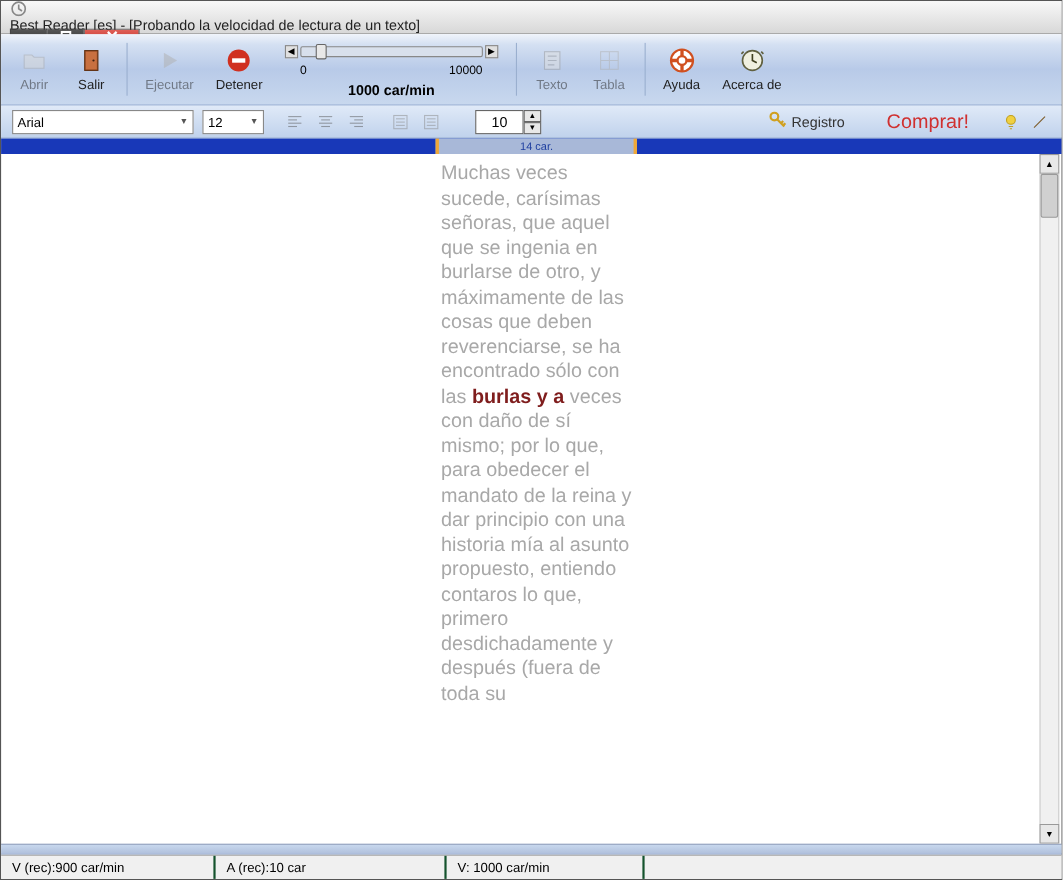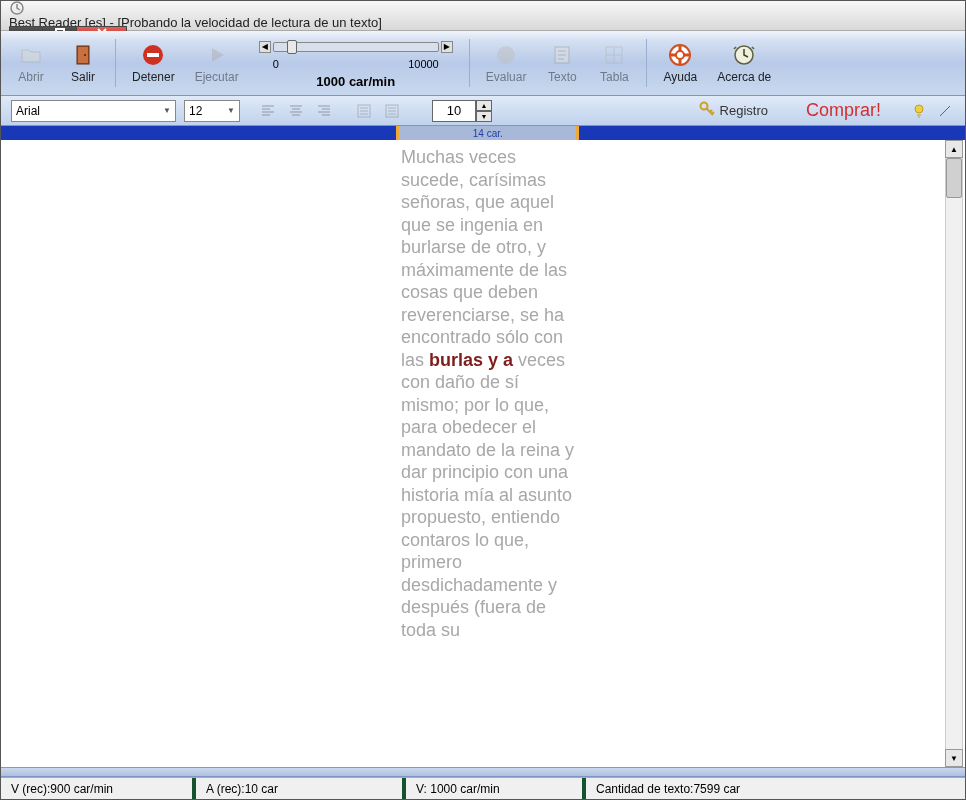--- a/index.html
+++ b/index.html
@@ -47,21 +47,21 @@
 .ruler-marker { position: absolute; top: 0; left: 41%; width: 19%; height: 14px; background: #a8b8d8; border-left: 3px solid #f0a838; border-right: 3px solid #f0a838; display: flex; align-items: center; justify-content: center; font-size: 10px; color: #2040a0; }
 .content-area { flex: 1; display: flex; overflow: hidden; position: relative; }
 .text-column { margin-left: 400px; width: 180px; padding-top: 6px; font-size: 18px; line-height: 1.25; color: #a8a8a8; font-family: Arial, sans-serif; }
 .text-column .highlight { color: #7f1d1d; font-weight: bold; }
 .scrollbar { position: absolute; right: 2px; top: 0; width: 18px; height: 100%; display: flex; flex-direction: column; }
 .scroll-arrow { height: 18px; background: #e8e8e8; border: 1px solid #999; display: flex; align-items: center; justify-content: center; font-size: 8px; cursor: pointer; }
 .scroll-track { flex: 1; background: #f0f0f0; border-left: 1px solid #ccc; border-right: 1px solid #ccc; position: relative; }
 .scroll-thumb { position: absolute; top: 0; left: 0; right: 0; height: 40px; background: #d0d0d0; border: 1px solid #999; border-radius: 2px; }
 .bottom-border { height: 10px; background: linear-gradient(to bottom, #c8d8ee, #b0c0dc); border-top: 1px solid #8898b8; border-bottom: 1px solid #7a97c8; }
 .statusbar { height: 22px; background: #f0f0f0; border-top: 1px solid #aaa; display: flex; align-items: center; font-size: 12px; }
-.status-cell { padding: 0 10px; border-right: 4px solid #14532d; height: 100%; display: flex; align-items: center; }
+.status-cell { padding: 0 10px; border-right: 2px solid #14532d; height: 100%; display: flex; align-items: center; }
 .status-cell.c1 { width: 195px; }
 .status-cell.c2 { width: 210px; }
 .status-cell.c3 { width: 180px; }
 .status-cell.c4 { flex: 1; border-right: none; }
 </style>
 </head>
 <body>
 
 <div class="window">
 
@@ -106,63 +106,55 @@
       <span class="tb-icon">
           <svg width="24" height="24" viewBox="0 0 24 24">
             <rect x="6" y="3" width="12" height="18" fill="#a05028" stroke="#603010"></rect>
             <rect x="7" y="4" width="10" height="16" fill="#c87040"></rect>
             <circle cx="14" cy="12" r="1" fill="#402010"></circle>
           </svg>
         </span>
       <span class="tb-label">Salir</span>
     </div>
     <div class="tb-sep"></div>
+    <div class="tb-btn disabled">
+      <span class="tb-icon">
+          <svg width="24" height="24" viewBox="0 0 24 24">
+            <path d="M7 5 L19 12 L7 19 Z" fill="#b0b0b0"></path>
+          </svg>
+        </span>
+      <span class="tb-label">Ejecutar</span>
+    </div>
     <div class="tb-btn">
       <span class="tb-icon">
           <svg width="24" height="24" viewBox="0 0 24 24">
             <circle cx="12" cy="12" r="10" fill="#d03020"></circle>
             <rect x="6" y="10" width="12" height="4" fill="#fff"></rect>
           </svg>
         </span>
       <span class="tb-label">Detener</span>
-    </div>
-    <div class="tb-btn disabled">
-      <span class="tb-icon">
-          <svg width="24" height="24" viewBox="0 0 24 24">
-            <path d="M7 5 L19 12 L7 19 Z" fill="#b0b0b0"></path>
-          </svg>
-        </span>
-      <span class="tb-label">Ejecutar</span>
     </div>
     <div class="speed-slider-group">
       <div class="slider-row">
         <div class="slider-arrow">◀</div>
         <div class="slider-track">
             <div class="slider-thumb"></div>
           </div>
         <div class="slider-arrow">▶</div>
       </div>
       <div class="slider-labels">
         <span>0</span>
         <span>10000</span>
       </div>
       <div class="speed-value">1000 car/min</div>
     </div>
     <div class="tb-sep"></div>
     <div class="tb-btn disabled">
       <span class="tb-icon">
           <svg width="24" height="24" viewBox="0 0 24 24">
-            <circle cx="12" cy="12" r="9" fill="#c0c0c0"></circle>
-          </svg>
-        </span>
-      <span class="tb-label">Evaluar</span>
-    </div>
-    <div class="tb-btn disabled">
-      <span class="tb-icon">
-          <svg width="24" height="24" viewBox="0 0 24 24">
             <rect x="5" y="4" width="14" height="16" fill="#e0e0e0" stroke="#999"></rect>
             <line x1="8" y1="8" x2="16" y2="8" stroke="#999"></line>
             <line x1="8" y1="12" x2="16" y2="12" stroke="#999"></line>
             <line x1="8" y1="16" x2="14" y2="16" stroke="#999"></line>
           </svg>
         </span>
       <span class="tb-label">Texto</span>
     </div>
     <div class="tb-btn disabled">
       <span class="tb-icon">
@@ -298,16 +290,15 @@
       <div class="scroll-arrow">▼</div>
     </div>
   </div>
 
   <div class="bottom-border"></div>
 
   <div class="statusbar">
     <div class="status-cell c1">V (rec):900 car/min</div>
     <div class="status-cell c2">A (rec):10 car</div>
     <div class="status-cell c3">V: 1000 car/min</div>
-    <div class="status-cell c4">Cantidad de texto:7599 car</div>
   </div>
 
 </div>
 
 </body></html>

